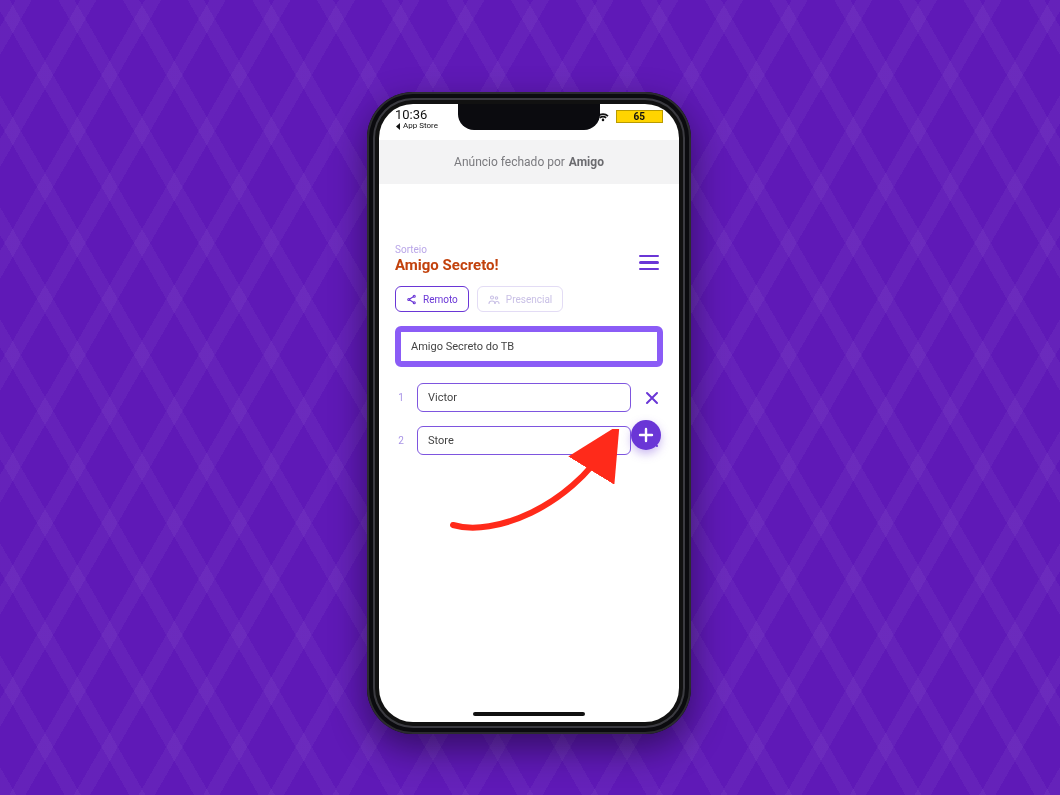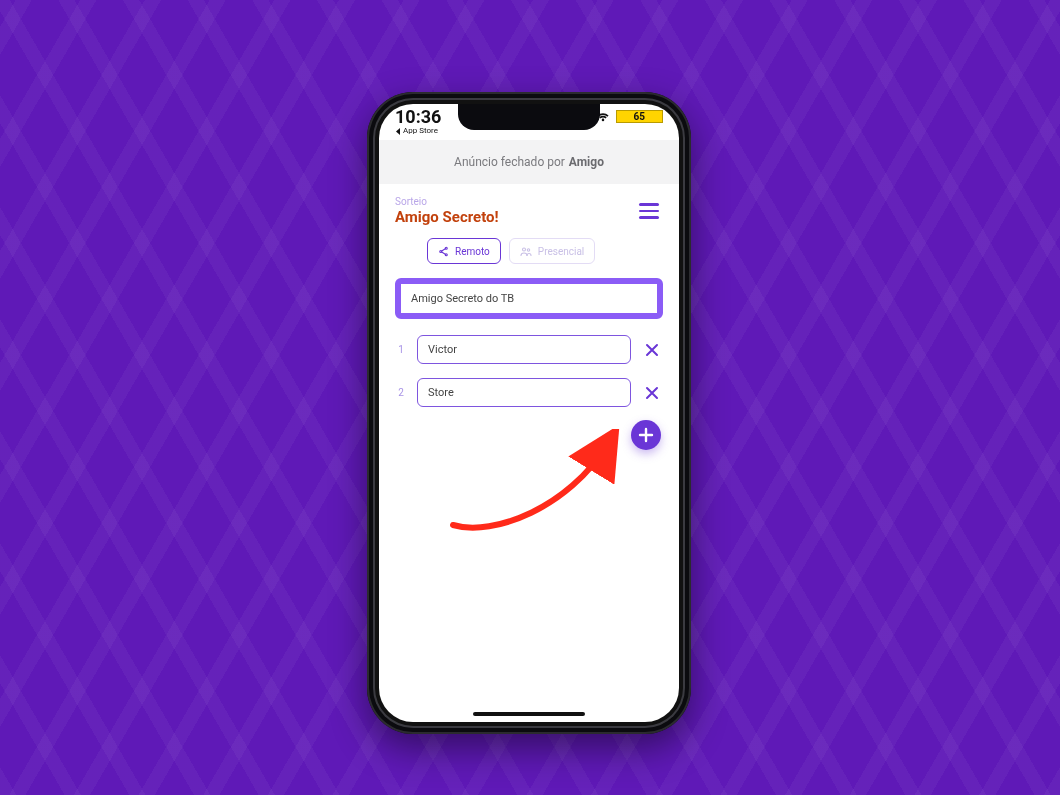--- a/index.html
+++ b/index.html
@@ -55,21 +55,21 @@
   }
   
   .statusbar{
     position:absolute; top:0; left:0; right:0; height:36px;
     z-index:4;
   }
   .sb-left{
     position:absolute; left:16px; top:4px;
     display:flex; flex-direction:column; line-height:1;
   }
-  .sb-time{font-size:18px; font-weight:700; color:#111;}
+  .sb-time{font-size:13px; font-weight:400; color:#111;}
   .sb-back{font-size:8px; color:#111; display:flex; align-items:center; gap:2px; margin-top:1px;}
   .sb-back svg{display:block;}
   .sb-right{
     position:absolute; right:16px; top:6px;
     display:flex; align-items:center; gap:6px;
   }
   .sb-signal{display:flex; align-items:flex-end; gap:1.5px;}
   .sb-signal span{width:2.5px; background:#111; display:block; border-radius:1px;}
   .sb-signal span:nth-child(1){height:4px;} .sb-signal span:nth-child(2){height:6px;}
   .sb-signal span:nth-child(3){height:8px;} .sb-signal span:nth-child(4){height:10px;}
@@ -87,34 +87,34 @@
     font-size:12px; color:#7a7a7e;
     z-index:3;
   }
   .adbar b{font-weight:700; color:#6b6b6f; margin-left:4px;}
   
   .content{
     position:absolute; top:80px; left:0; right:0; bottom:0;
     padding:12px 16px 0 16px;
     box-sizing:border-box;
   }
-  .hdr{display:flex; align-items:center; justify-content:space-between;}
+  .hdr{display:flex; align-items:flex-end; justify-content:space-between;margin-top:48px;}
   .hdr-titles{display:flex; flex-direction:column; line-height:1.2;}
   .hdr-k{font-size:10px; color:#b9a6e8;}
   .hdr-t{font-size:15px; font-weight:700; color:#c2410c;}
   .hamburger{display:flex; flex-direction:column; gap:4px; padding:4px; cursor:pointer;}
   .hamburger span{display:block; width:20px; height:2.5px; background:#6a36d6; border-radius:2px;}
   .mode-row{margin-top:12px; display:flex; gap:8px;}
   .mode-btn{
     display:flex; align-items:center; gap:6px;
     height:24px; padding:0 10px;
     border:1px solid; border-radius:6px;
     font-size:10px; cursor:pointer; background:#fff;
   }
-  .mode-remote{color:#6a36d6; border-color:#6a36d6;margin-left:32px;}
+  .mode-remote{color:#6a36d6; border-color:#6a36d6;}
   .mode-presencial{color:#c9c0e6; border-color:#e3dcf5;}
   .mode-btn svg{display:block;}
   .group-field{
     margin-top:14px;
     border:6px solid #8b5cf6; border-radius:6px;
     padding:8px 10px; font-size:11px; color:#444; background:#fff;
   }
   .rows{margin-top:16px;}
   .row{display:flex; align-items:center; gap:10px; margin-bottom:14px;}
   .row-idx{width:12px; text-align:center; font-size:10px; color:#a893e6;}

